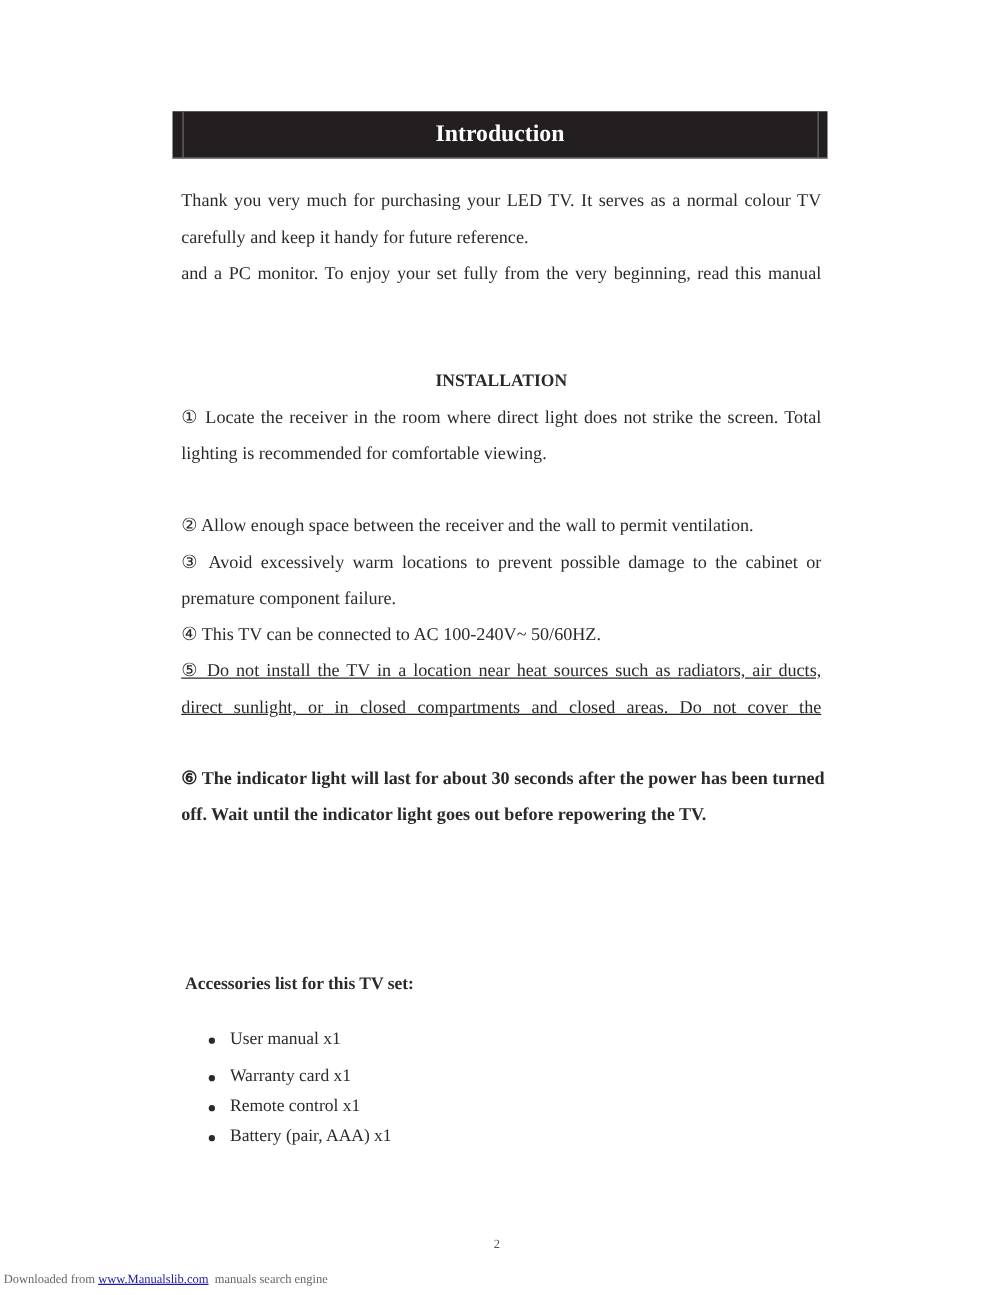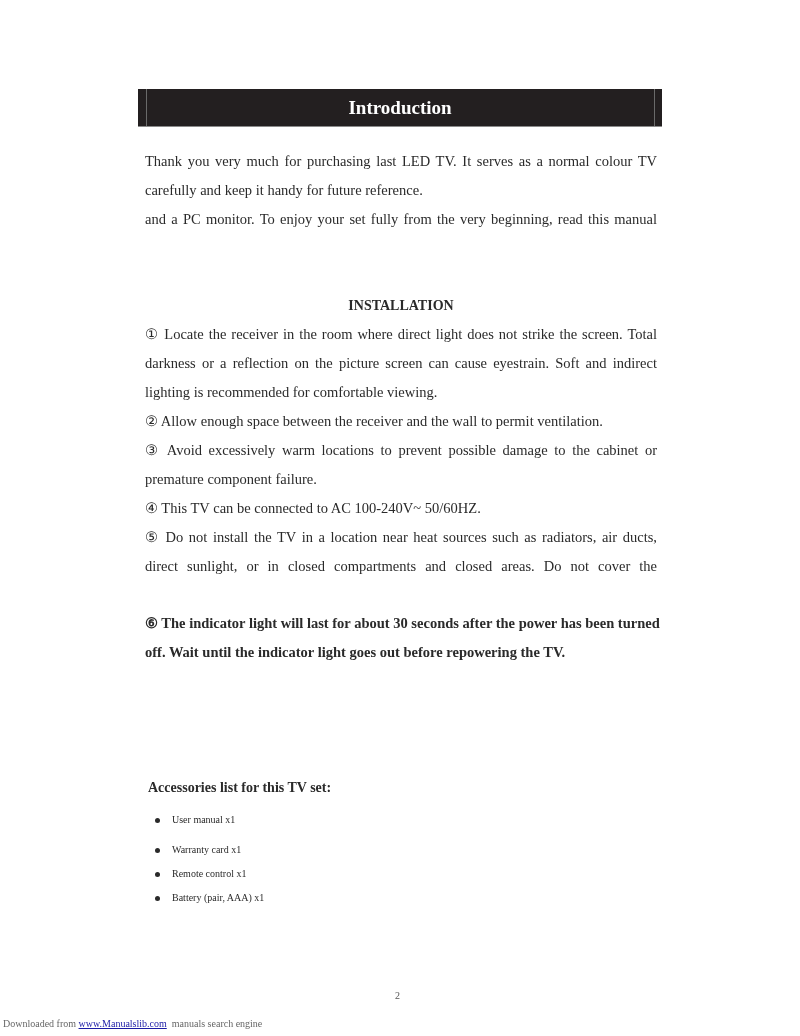--- a/index.html
+++ b/index.html
@@ -79,24 +79,24 @@
       left: 148px;
       top: 777px;
       font-weight: bold;
       font-size: 14px;
       line-height: 22px;
     }
     .acc-list {
       position: absolute;
       left: 155px;
       top: 808px;
-      margin: 0;
+      margin: 12px;
       padding: 0;
       list-style: none;
-      font-size: 10px;
+      font-size: 14px;
     }
     .acc-list li {
       position: relative;
       height: 24px;
       line-height: 24px;
       padding-left: 17px;
     }
     .acc-list li .bullet {
       position: absolute;
       left: 0;
@@ -128,47 +128,46 @@
 </head>
 <body>
 
 <div class="header-bar">
   <span class="vline left"></span>
   <span class="vline right"></span>
   <div class="header-title">Introduction</div>
 </div>
 
 <p class="para" style="top:147px;">
-  <span class="line">Thank you very much for purchasing last LED TV. It serves as a normal colour TV</span>
+  <span class="line">Thank you very much for purchasing your LED TV. It serves as a normal colour TV</span>
   <span class="line last">carefully and keep it handy for future reference.</span>
   <span class="line">and a PC monitor. To enjoy your set fully from the very beginning, read this manual</span>
 </p>
 
 <div class="section-heading">INSTALLATION</div>
 
 <p class="para" style="top:320px;">
   <span class="line">① Locate the receiver in the room where direct light does not strike the screen. Total</span>
-  <span class="line">darkness or a reflection on the picture screen can cause eyestrain. Soft and indirect</span>
   <span class="line last">lighting is recommended for comfortable viewing.</span>
 </p>
 
 <p class="para" style="top:407px;">
   <span class="line last">② Allow enough space between the receiver and the wall to permit ventilation.</span>
 </p>
 
 <p class="para" style="top:436px;">
   <span class="line">③ Avoid excessively warm locations to prevent possible damage to the cabinet or</span>
   <span class="line last">premature component failure.</span>
 </p>
 
 <p class="para" style="top:494px;">
   <span class="line last">④ This TV can be connected to AC 100-240V~ 50/60HZ.</span>
 </p>
 
-<p class="para" style="top:523px;">
+<p class="para" style="top:523px;text-decoration:underline;">
   <span class="line">⑤ Do not install the TV in a location near heat sources such as radiators, air ducts,</span>
   <span class="line">direct sunlight, or in closed compartments and closed areas. Do not cover the</span>
 </p>
 
 <p class="para" style="top:609px;font-weight:bold;">
   <span class="line">⑥ The indicator light will last for about 30 seconds after the power has been turned</span>
   <span class="line last">off. Wait until the indicator light goes out before repowering the TV.</span>
 </p>
 
 <div class="acc-heading">Accessories list for this TV set:</div>

